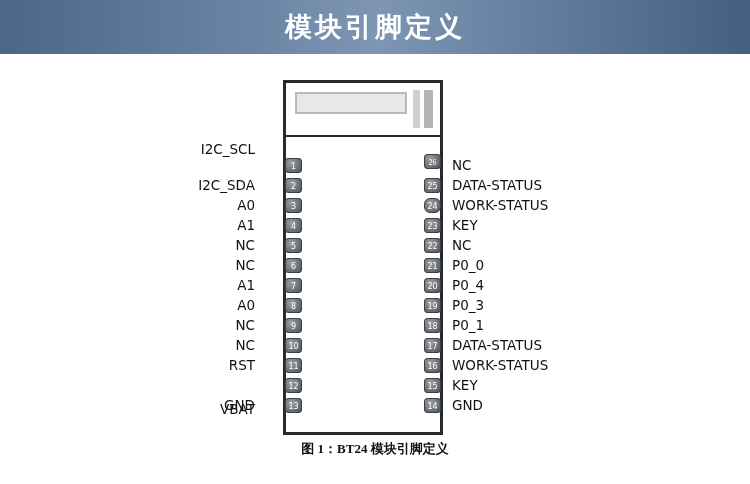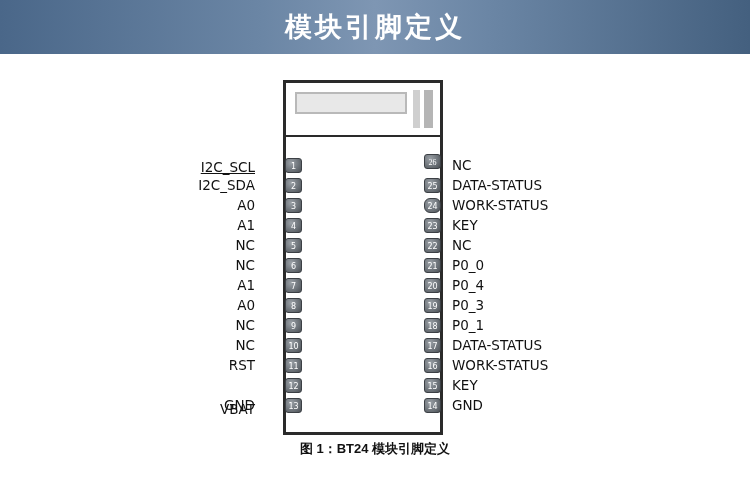--- a/index.html
+++ b/index.html
@@ -127,21 +127,21 @@
 
   .caption {
     position: absolute;
     left: 0;
     top: 386px;
     width: 750px;
     text-align: center;
     font-size: 13px;
     font-weight: bold;
     color: #111111;
-    font-family: Liberation Sans, sans-serif;
+    font-family: Liberation Serif, serif;
   }
 </style>
 </head>
 <body>
 
 <div class="banner">
   <div class="banner-title">模块引脚定义</div>
 </div>
 
 <div class="diagram">
@@ -149,21 +149,21 @@
   <div class="module">
     <div class="module-top">
       <div class="antenna-bar"></div>
       <div class="antenna-tab-a"></div>
       <div class="antenna-tab-b"></div>
     </div>
   </div>
 
   <div id="pins-left">
       <div class="pin left" style="top: 104px;">1</div>
-      <div class="pin-label left" style="top: 106px; text-decoration: underline;">I2C_SCL</div>
+      <div class="pin-label left" style="top: 88px;">I2C_SCL</div>
       <div class="pin left" style="top: 124px;">2</div>
       <div class="pin-label left" style="top: 124px;">I2C_SDA</div>
       <div class="pin left" style="top: 144px;">3</div>
       <div class="pin-label left" style="top: 144px;">A0</div>
       <div class="pin left" style="top: 164px;">4</div>
       <div class="pin-label left" style="top: 164px;">A1</div>
       <div class="pin left" style="top: 184px;">5</div>
       <div class="pin-label left" style="top: 184px;">NC</div>
       <div class="pin left" style="top: 204px;">6</div>
       <div class="pin-label left" style="top: 204px;">NC</div>

